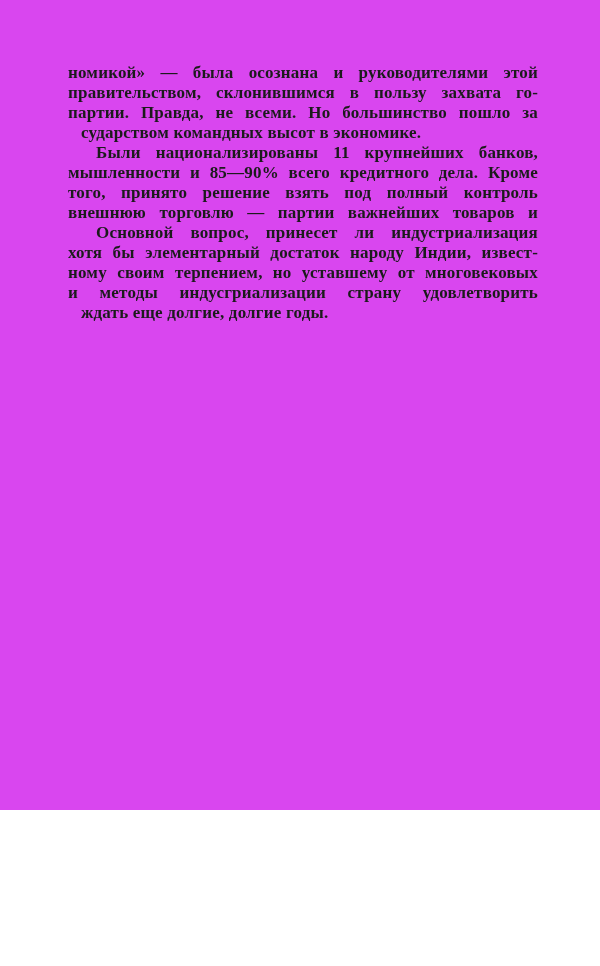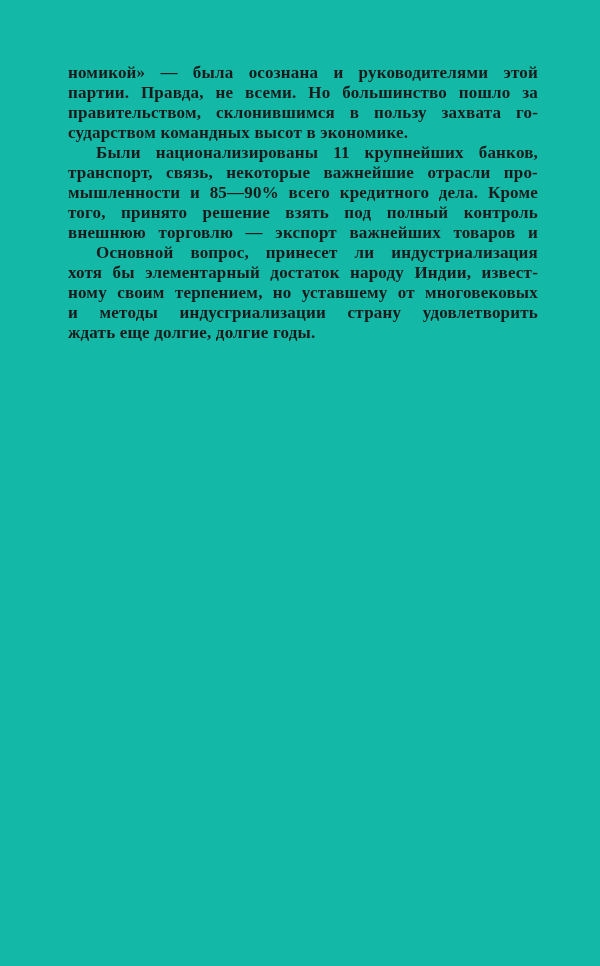--- a/index.html
+++ b/index.html
@@ -3,22 +3,22 @@
 <meta charset="utf-8">
 <style>
   html, body {
     margin: 0;
     padding: 0;
     background: #ffffff;
   }
   .page {
     position: relative;
     width: 600px;
-    height: 966px;
-    background: #14b8a6;
+    height: 810px;
+    background: #d946ef;
     overflow: hidden;
     font-family: "Liberation Serif", serif;
   }
   .text-block {
     position: absolute;
     top: 63px;
     left: 68px;
     width: 470px;
     color: #1b1b1b;
     font-size: 17px;
@@ -34,41 +34,41 @@
     height: 20px;
     white-space: nowrap;
     text-align: justify;
     text-align-last: justify;
   }
   .line.indent {
     padding-left: 28px;
   }
   .line.para-end {
     text-align-last: left;
+    margin-left: 13px;
   }
 </style>
 </head>
 <body>
 
 <div class="page">
   <div class="text-block">
 
     <div class="paragraph">
       <div class="line">номикой» — была осознана и руководителями этой</div>
+      <div class="line">правительством, склонившимся в пользу захвата го-</div>
       <div class="line">партии. Правда, не всеми. Но большинство пошло за</div>
-      <div class="line">правительством, склонившимся в пользу захвата го-</div>
       <div class="line para-end">сударством командных высот в экономике.</div>
     </div>
 
     <div class="paragraph">
       <div class="line indent">Были национализированы 11 крупнейших банков,</div>
-      <div class="line">транспорт, связь, некоторые важнейшие отрасли про-</div>
       <div class="line">мышленности и 85—90% всего кредитного дела. Кроме</div>
       <div class="line">того, принято решение взять под полный контроль</div>
-      <div class="line">внешнюю торговлю — экспорт важнейших товаров и</div>
+      <div class="line">внешнюю торговлю — партии важнейших товаров и</div>
     </div>
 
     <div class="paragraph">
       <div class="line indent">Основной вопрос, принесет ли индустриализация</div>
       <div class="line">хотя бы элементарный достаток народу Индии, извест-</div>
       <div class="line">ному своим терпением, но уставшему от многовековых</div>
       <div class="line">и методы индусгриализации страну удовлетворить</div>
       <div class="line para-end">ждать еще долгие, долгие годы.</div>
     </div>
 

